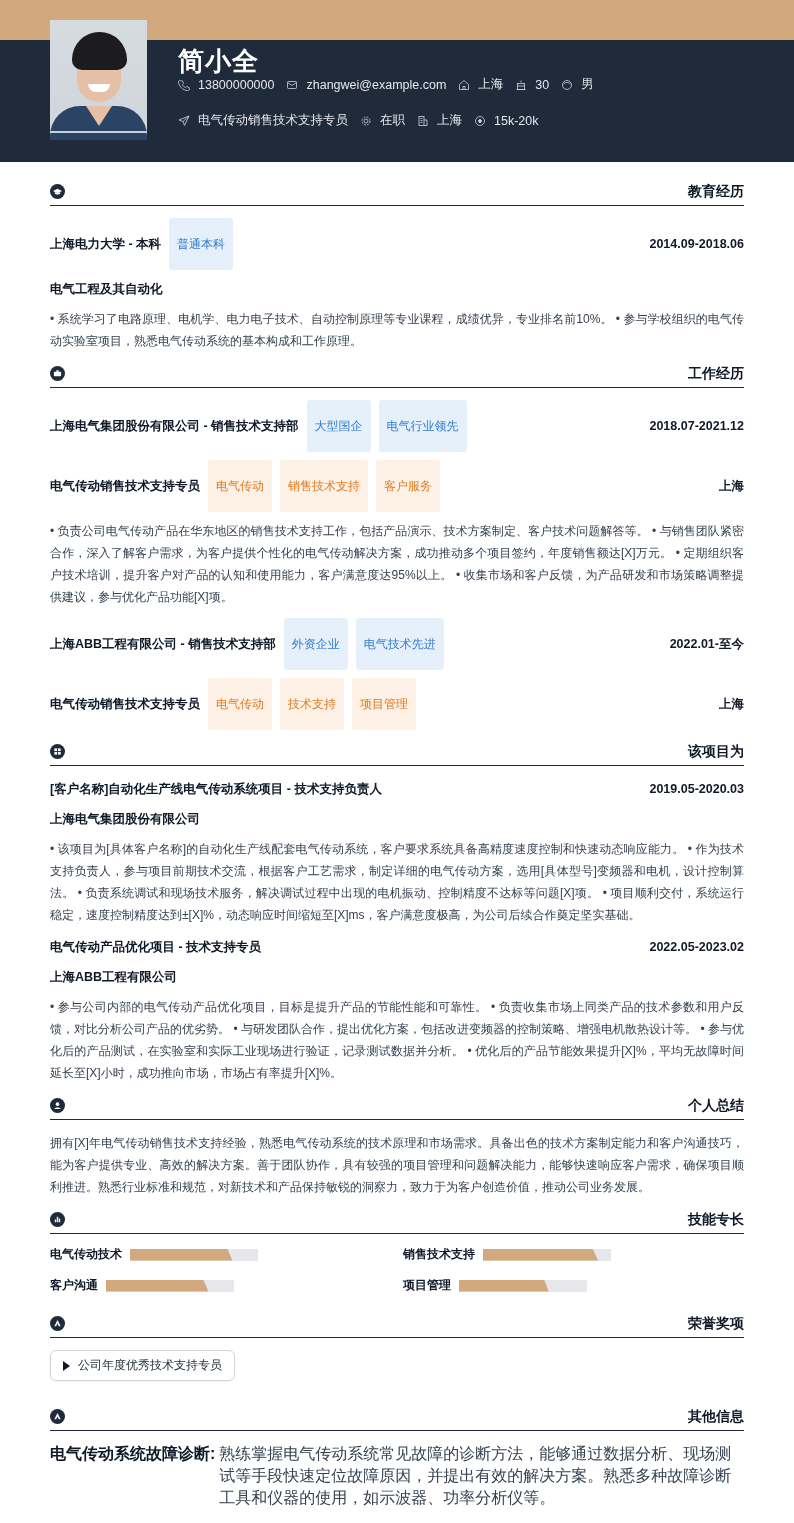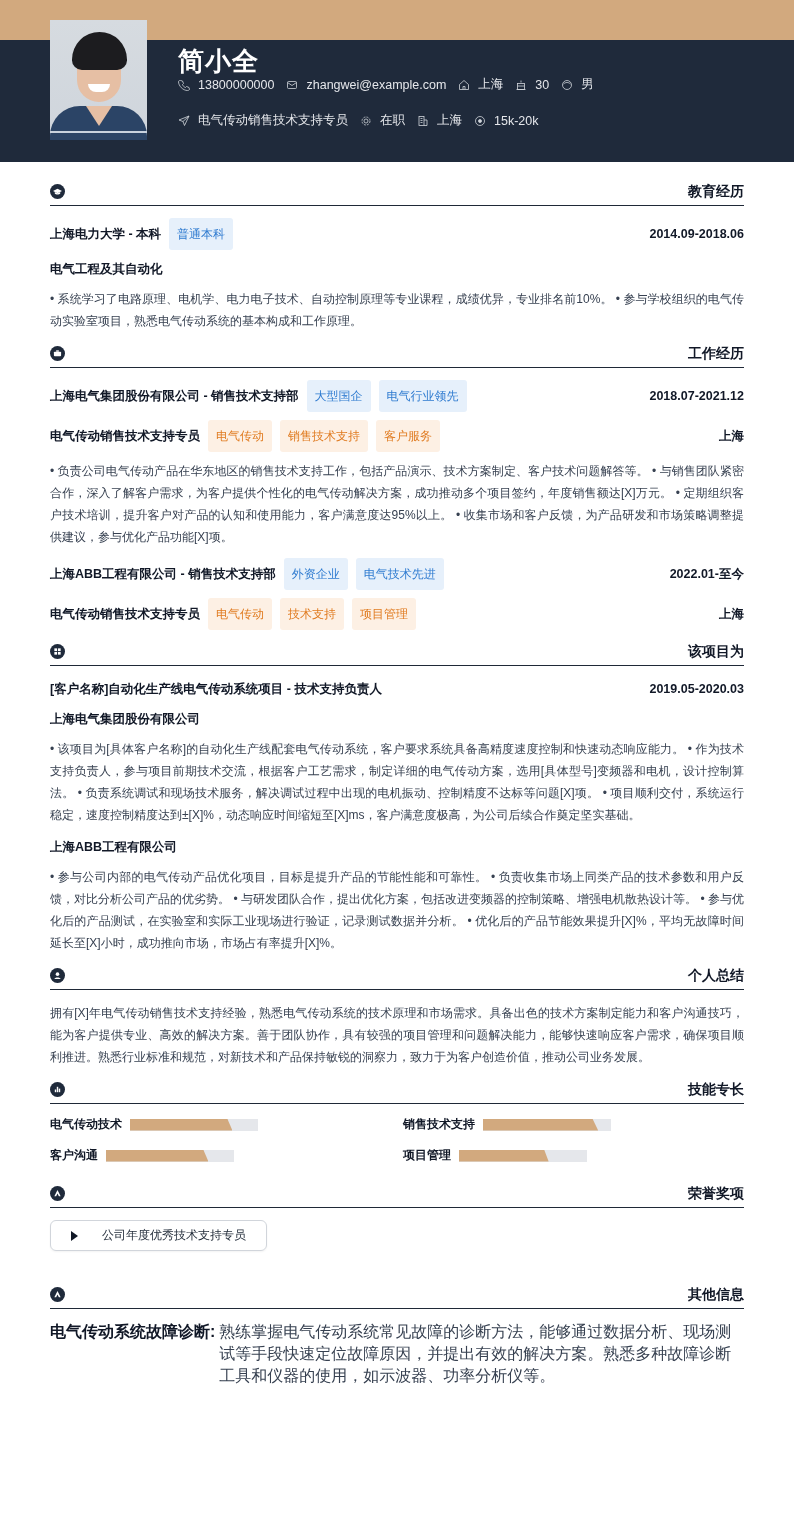--- a/index.html
+++ b/index.html
@@ -27,32 +27,32 @@
   .sec-head { display: flex; align-items: center; height: 26px; border-bottom: 1.5px solid #1f2937; padding-bottom: 2px; margin-bottom: 12px; justify-content: space-between; }
   .sec-icon { width: 15px; height: 15px; border-radius: 50%; background: #1f2a3b; margin-right: 5px; display: inline-flex; align-items: center; justify-content: center; }
   .sec-icon svg { width: 9px; height: 9px; fill: #fff; }
   .sec-title { font-size: 14px; font-weight: bold; color: #111827; }
 
   .entry { margin-bottom: 8px; }
   .row { display: flex; align-items: center; justify-content: space-between; min-height: 22px; margin-bottom: 8px; }
   .row-left { display: flex; align-items: center; }
   .bold { font-weight: bold; font-size: 12.5px; color: #111827; }
   .date { font-weight: bold; font-size: 12.5px; color: #111827; }
-  .tag { display: inline-block; font-size: 12px; padding: 8px 8px; border-radius: 3px; margin-left: 8px; line-height: 16px; }
+  .tag { display: inline-block; font-size: 12px; padding: 18px 8px; border-radius: 3px; margin-left: 8px; line-height: 16px; }
   .tag.blue { background: #e6f0fb; color: #2f7bd0; }
   .tag.orange { background: #fdf0e4; color: #e07b20; }
   .desc { font-size: 12px; line-height: 22px; color: #374151; margin-bottom: 10px; text-align: justify; }
 
   .skills { display: grid; grid-template-columns: 353px 1fr; row-gap: 14px; margin-top: 4px; margin-bottom: 18px; }
   .skill { display: flex; align-items: center; }
   .skill-name { font-size: 12px; font-weight: bold; color: #111827; margin-right: 8px; }
   .bar { width: 128px; height: 12px; background: #e5e7eb; position: relative; overflow: hidden; }
   .bar .fill { position: absolute; left: 0; top: 0; bottom: 0; background: #d2a97e; clip-path: polygon(0 0, 95% 0, 100% 100%, 0 100%); }
 
-  .award { display: inline-flex; align-items: center; border: 1px solid #d1d5db; border-radius: 6px; padding: 6px 20px; margin-bottom: 22px; box-shadow: 0 1px 2px rgba(0,0,0,0.05); gap: 16px; }
+  .award { display: inline-flex; align-items: center; border: 1px solid #d1d5db; border-radius: 6px; padding: 6px 12px; margin-bottom: 14px; box-shadow: 0 1px 2px rgba(0,0,0,0.05); }
   .award .tri { width: 0; height: 0; border-left: 7px solid #111827; border-top: 5px solid transparent; border-bottom: 5px solid transparent; margin-right: 8px; }
   .award-label { font-size: 12px; color: #1f2937; }
 
   .other { display: flex; font-size: 16px; line-height: 22px; }
   .other-key { font-weight: bold; color: #111827; white-space: nowrap; }
   .other-val { color: #374151; padding-left: 4px; }
 </style>
 </head>
 <body>
 
@@ -255,20 +255,24 @@
         <span class="date">2019.05-2020.03</span>
       </div>
       <div class="row">
         <span class="bold">上海电气集团股份有限公司</span>
       </div>
       <div class="desc">• 该项目为[具体客户名称]的自动化生产线配套电气传动系统，客户要求系统具备高精度速度控制和快速动态响应能力。 • 作为技术支持负责人，参与项目前期技术交流，根据客户工艺需求，制定详细的电气传动方案，选用[具体型号]变频器和电机，设计控制算法。 • 负责系统调试和现场技术服务，解决调试过程中出现的电机振动、控制精度不达标等问题[X]项。 • 项目顺利交付，系统运行稳定，速度控制精度达到±[X]%，动态响应时间缩短至[X]ms，客户满意度极高，为公司后续合作奠定坚实基础。</div>
     </div>
 
     <div class="entry">
       <div class="row">
+        <span class="bold">电气传动产品优化项目 - 技术支持专员</span>
+        <span class="date">2022.05-2023.02</span>
+      </div>
+      <div class="row">
         <span class="bold">上海ABB工程有限公司</span>
       </div>
       <div class="desc">• 参与公司内部的电气传动产品优化项目，目标是提升产品的节能性能和可靠性。 • 负责收集市场上同类产品的技术参数和用户反馈，对比分析公司产品的优劣势。 • 与研发团队合作，提出优化方案，包括改进变频器的控制策略、增强电机散热设计等。 • 参与优化后的产品测试，在实验室和实际工业现场进行验证，记录测试数据并分析。 • 优化后的产品节能效果提升[X]%，平均无故障时间延长至[X]小时，成功推向市场，市场占有率提升[X]%。</div>
     </div>
   </div>
 
   <div class="section">
     <div class="sec-head">
       <span class="sec-icon">
           <svg viewBox="0 0 10 10">

